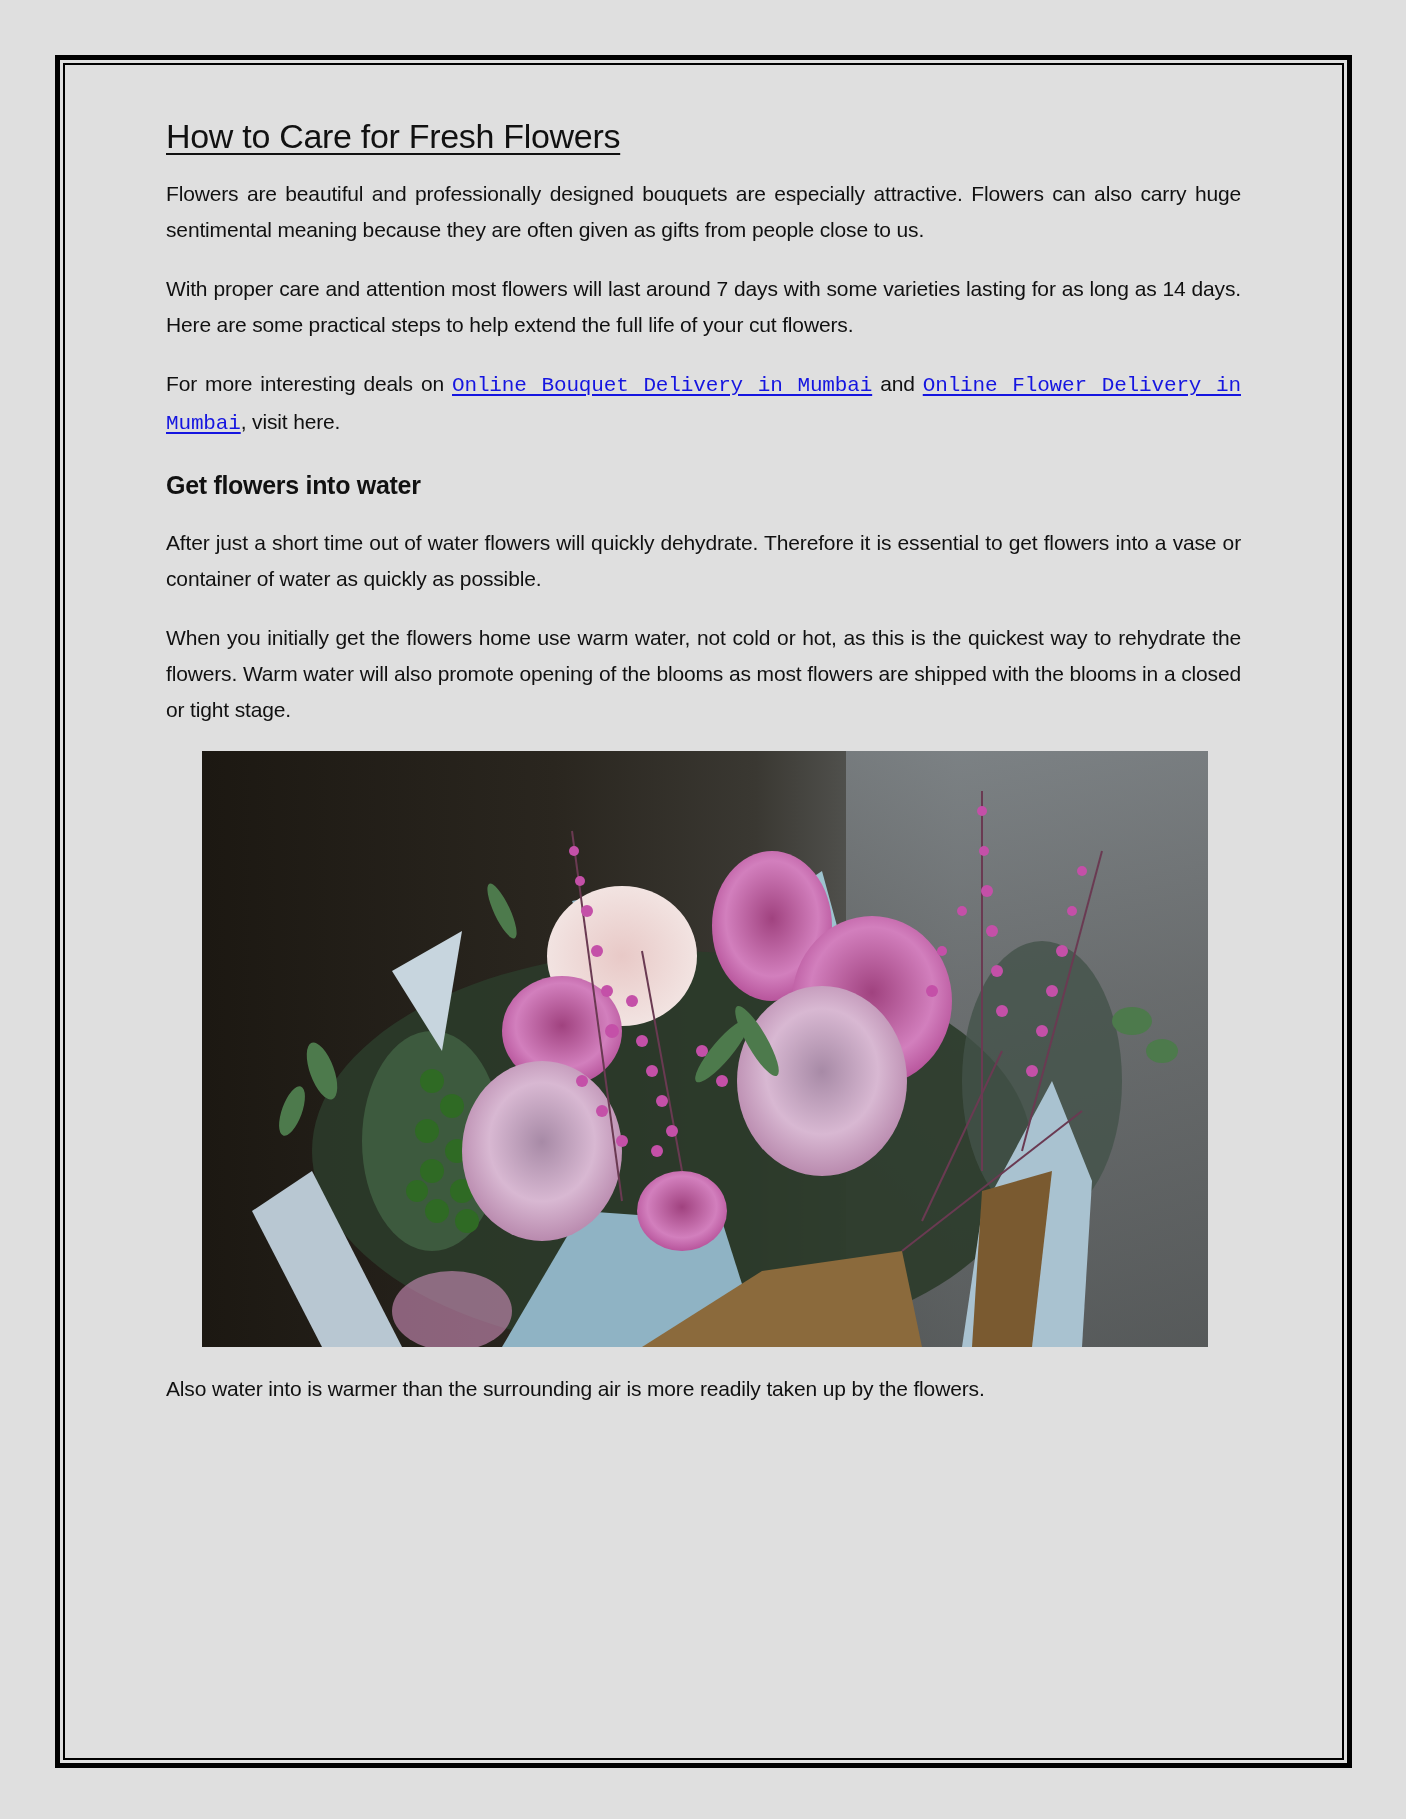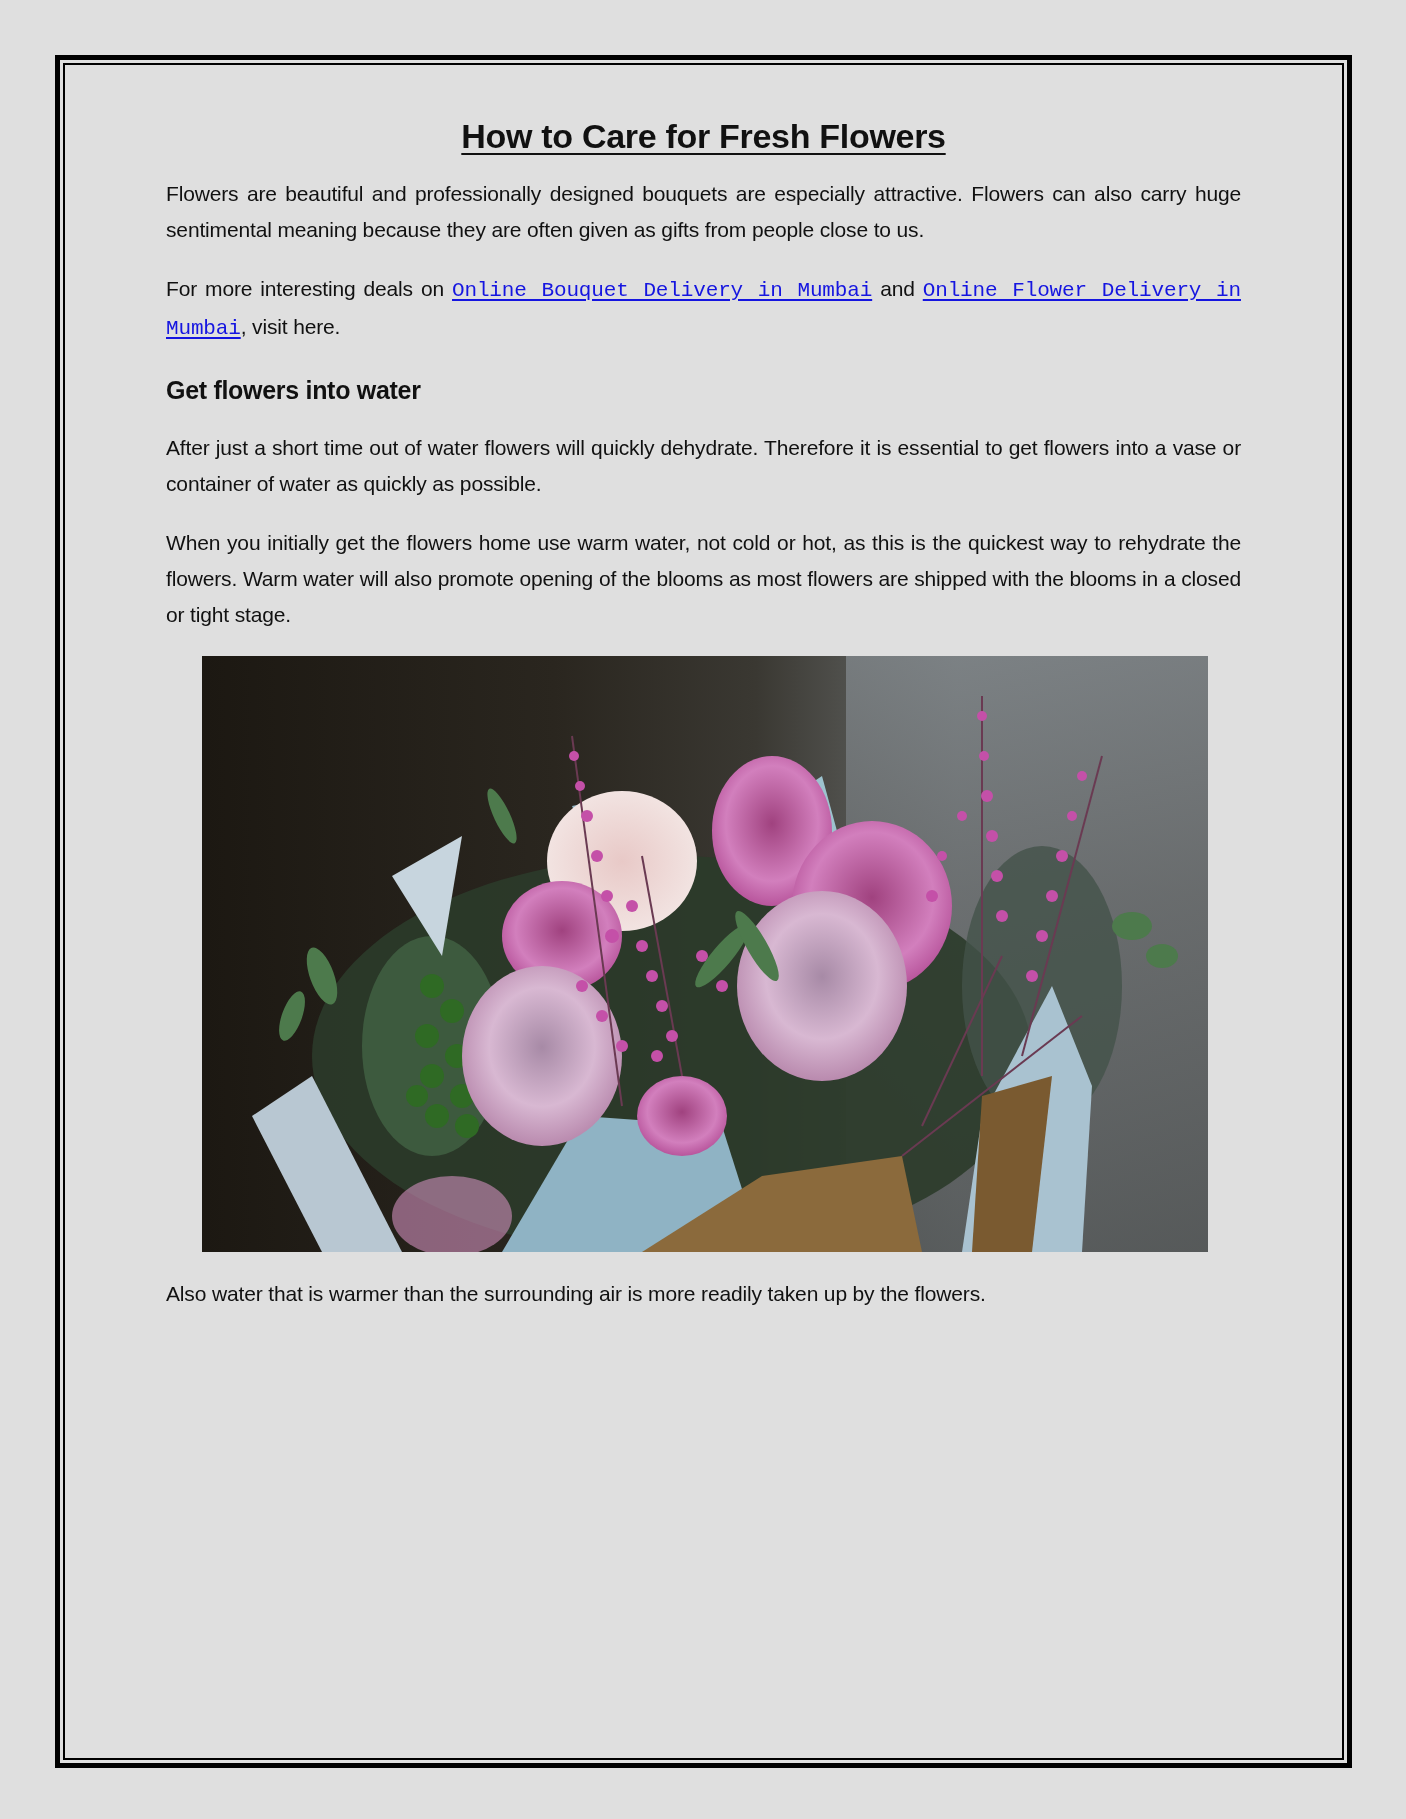--- a/index.html
+++ b/index.html
@@ -34,23 +34,23 @@
       box-sizing: border-box;
     }
     .content {
       position: absolute;
       left: 166px;
       top: 114px;
       width: 1075px;
     }
     h1.doc-title {
       margin: 0 0 18px 0;
-      text-align: center;
+      text-align: left;
       font-size: 34px;
-      font-weight: bold;
+      font-weight: normal;
       text-decoration: underline;
       text-underline-offset: 5px;
       text-decoration-thickness: 2px;
       letter-spacing: -0.3px;
       line-height: 44px;
     }
     p.body-text {
       margin: 0 0 23px 0;
       font-size: 21px;
       line-height: 36px;
@@ -89,20 +89,21 @@
 <body>
 
 <div class="page-frame-outer">
   <div class="page-frame-inner"></div>
 </div>
 
 <div class="content">
   <h1 class="doc-title">How to Care for Fresh Flowers</h1>
 
   <p class="body-text">Flowers are beautiful and professionally designed bouquets are especially attractive. Flowers can also carry huge sentimental meaning because they are often given as gifts from people close to us.</p>
+  <p class="body-text">With proper care and attention most flowers will last around 7 days with some varieties lasting for as long as 14 days. Here are some practical steps to help extend the full life of your cut flowers.</p>
 
   <p class="body-text">
     <span>For more interesting deals on </span><a class="doc-link" href="#">Online Bouquet Delivery in Mumbai</a><span> and </span><a class="doc-link" href="#">Online Flower Delivery in Mumbai</a><span>, visit here.</span>
   </p>
 
   <h2 class="section-heading">Get flowers into water</h2>
 
   <p class="body-text">After just a short time out of water flowers will quickly dehydrate. Therefore it is essential to get flowers into a vase or container of water as quickly as possible.</p>
   <p class="body-text">When you initially get the flowers home use warm water, not cold or hot, as this is the quickest way to rehydrate the flowers. Warm water will also promote opening of the blooms as most flowers are shipped with the blooms in a closed or tight stage.</p>
 
@@ -209,14 +210,14 @@
         <ellipse cx="555" cy="290" rx="10" ry="40" transform="rotate(-30 555 290)"></ellipse>
         <ellipse cx="120" cy="320" rx="12" ry="30" transform="rotate(-20 120 320)"></ellipse>
         <ellipse cx="90" cy="360" rx="10" ry="26" transform="rotate(20 90 360)"></ellipse>
         <ellipse cx="930" cy="270" rx="20" ry="14"></ellipse>
         <ellipse cx="960" cy="300" rx="16" ry="12"></ellipse>
         <ellipse cx="300" cy="160" rx="8" ry="30" transform="rotate(-25 300 160)"></ellipse>
       </g>
     </svg>
   </div>
 
-  <p class="body-text">Also water that is warmer than the surrounding air is more readily taken up by the flowers.</p>
+  <p class="body-text">Also water into is warmer than the surrounding air is more readily taken up by the flowers.</p>
 </div>
 
 </body></html>

